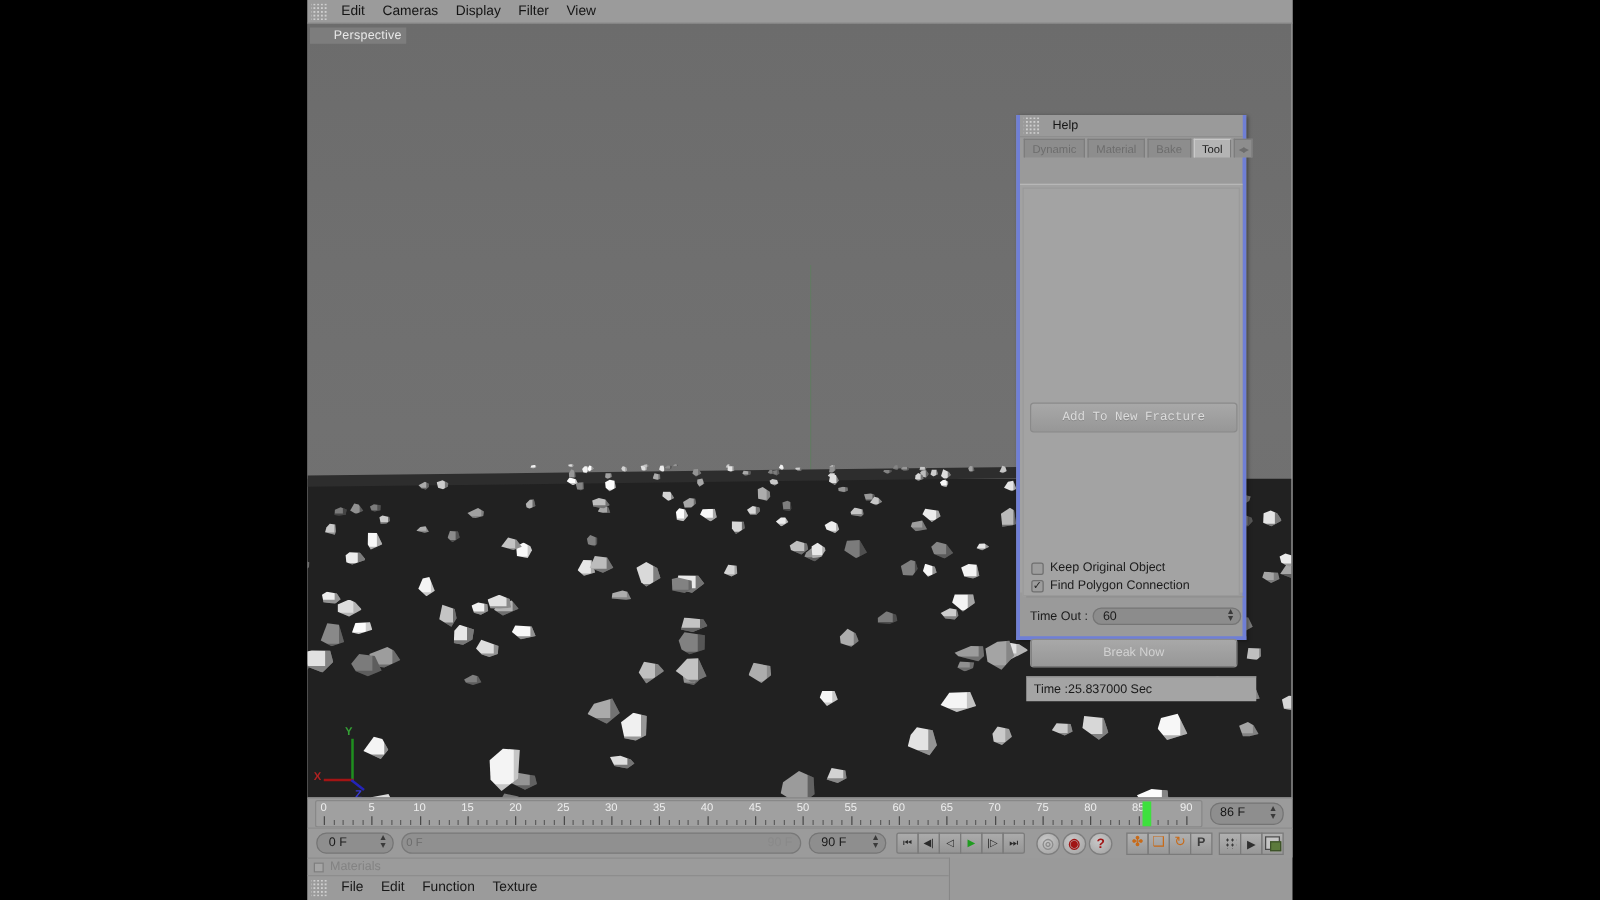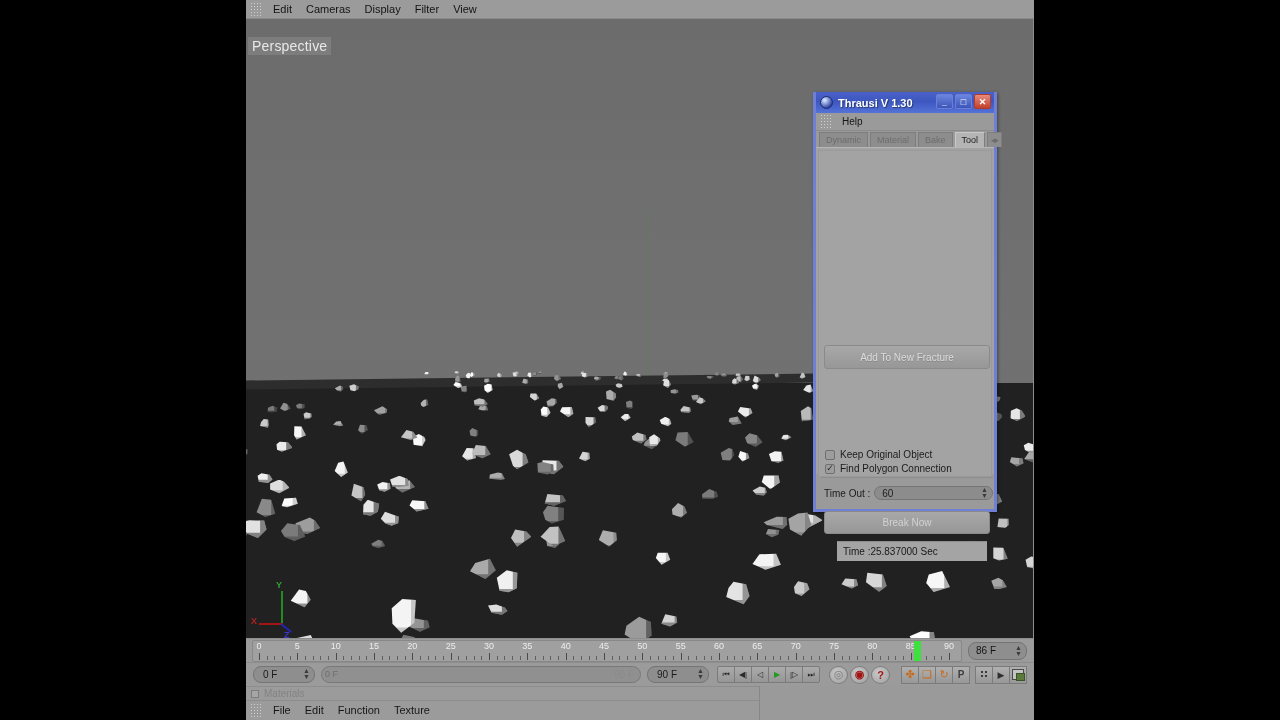--- a/index.html
+++ b/index.html
@@ -47,24 +47,24 @@
 
   
   #viewport {
     position: absolute; left: 0; top: 19px;
     width: 788px; height: 619px;
     background: linear-gradient(180deg, #6c6c6c 0%, #717171 52%, #6d6d6d 100%);
     overflow: hidden;
     border-right: 1px solid #8d8d8d;
   }
   #vp-label {
-    position: absolute; left: 2px; top: 18px;
-    font-size: 14px; color: #e8e8e8;
+    position: absolute; left: 2px; top: 3px;
+    font-size: 10px; color: #e8e8e8;
     background: #7d7d7d;
-    padding: 1px 4px 1px 4px;
+    padding: 1px 4px 1px 19px;
     letter-spacing: .2px;
   }
   #ground-flat {
     position: absolute;
     left: 0px; top: 364px;
     width: 788px; height: 260px;
     background: #212121;
   }
   #ground-edge {
     position: absolute;
@@ -326,21 +326,21 @@
     position: absolute; left: 5px;
     width: 166px; height: 24px;
     background: linear-gradient(180deg,#a8a8a8,#979797);
     border: 1px solid #8a8a8a;
     border-radius: 3px;
     display: flex; align-items: center; justify-content: center;
     font-size: 10px; color: #dcdcdc;
     text-shadow: 0 1px 0 rgba(0,0,0,.15);
   }
   #btn-connect { top: 148px; }
-  #btn-addnew  { top: 194px; }
+  #btn-addnew  { top: 171px; font-family: Liberation Mono, monospace; }
   .chkrow {
     position: absolute; left: 6px;
     display: flex; align-items: center;
     font-size: 10px; color: #1b1b1b;
   }
   .chkbox {
     width: 10px; height: 10px;
     background: #9d9d9d;
     border: 1px solid #6f6f6f;
     border-radius: 2px;
@@ -375,27 +375,26 @@
   #btn-break {
     position: absolute; left: 5px; top: 360px;
     width: 166px; height: 23px;
     background: linear-gradient(180deg,#a8a8a8,#979797);
     border: 1px solid #8a8a8a; border-radius: 3px;
     display: flex; align-items: center; justify-content: center;
     font-size: 10px; color: #d2d2d2;
   }
   #t-status {
     position: absolute; left: 2px; top: 390px;
-    width: 150px; height: 20px;
+    width: 184px; height: 20px;
     background: #a4a4a4;
     border-top: 1px solid #8e8e8e;
     display: flex; align-items: center;
     font-size: 10px; color: #191919;
     padding-left: 6px;
-    margin-left: 16px;
   }
 </style>
 </head>
 <body>
 
 <div id="app">
 
   <div id="c4d">
 
     <div id="menubar">
@@ -803,29 +802,20 @@
           <span class="menu-item">File</span>
           <span class="menu-item">Edit</span>
           <span class="menu-item">Function</span>
           <span class="menu-item">Texture</span>
         </div>
       </div>
     </div>
   </div>
 
   <div id="thrausi">
-    <div id="t-title">
-      <div id="t-icon"></div>
-      <div id="t-title-text">Thrausi V 1.30</div>
-      <div id="t-winbtns">
-        <div class="tb-btn tb-min">_</div>
-        <div class="tb-btn tb-max">□</div>
-        <div class="tb-btn tb-close">✕</div>
-      </div>
-    </div>
 
     <div id="t-menu">
       <span class="grip"></span>
       <span class="menu-item">Help</span>
     </div>
 
     <div id="t-tabs">
       <div class="tab">Dynamic</div>
       <div class="tab">Material</div>
       <div class="tab">Bake</div>

